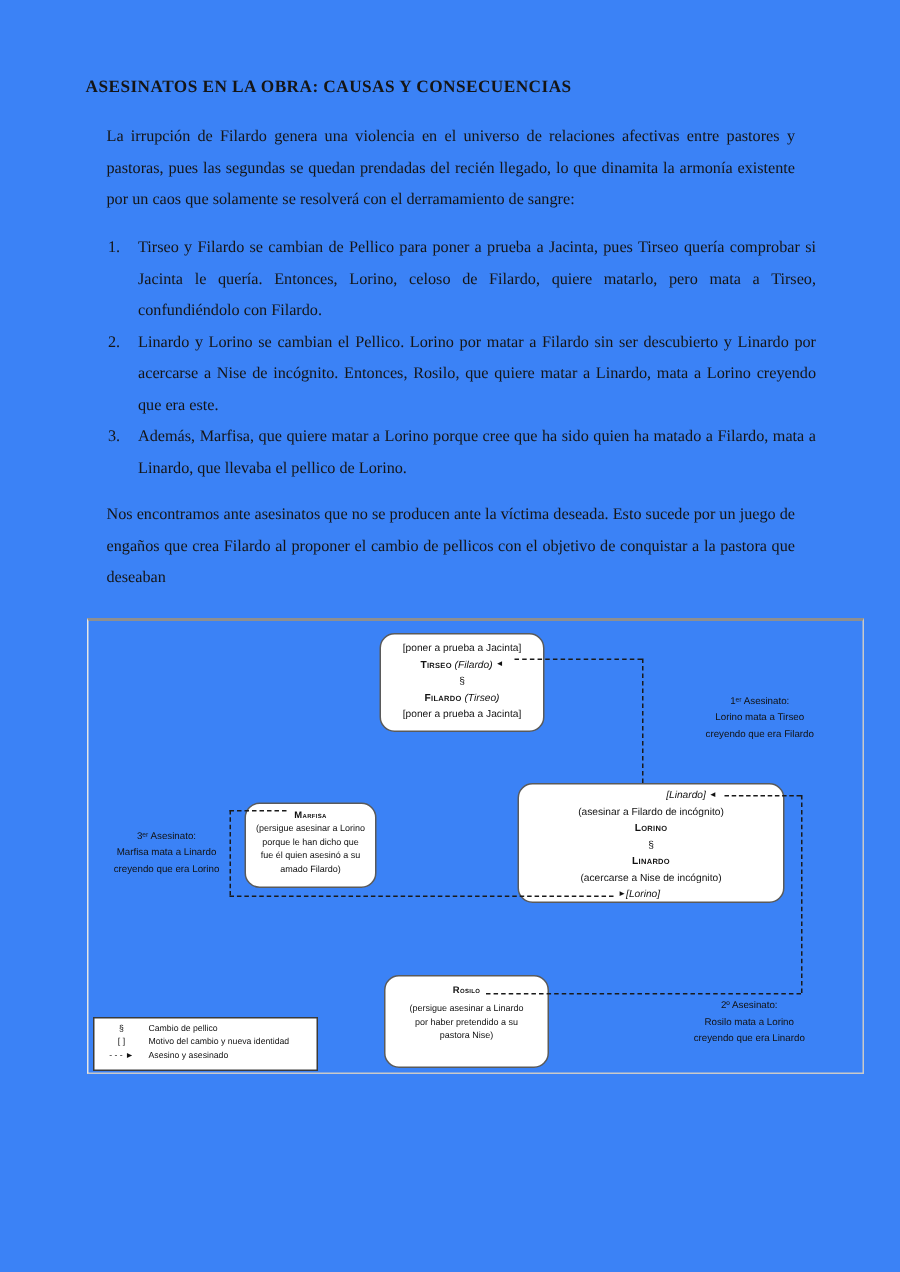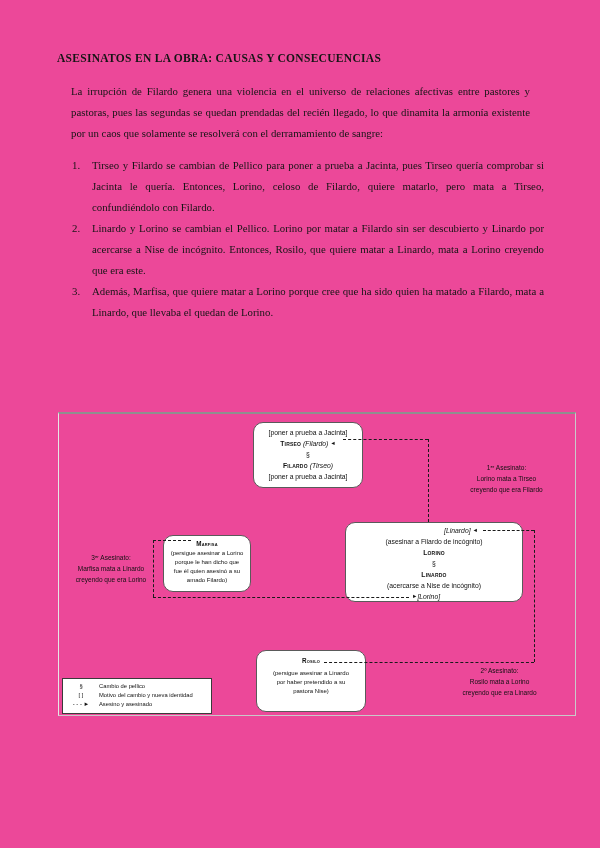--- a/index.html
+++ b/index.html
@@ -1,16 +1,16 @@
 <!DOCTYPE html>
 <html><head>
 <meta charset="utf-8">
 <style>
   html,body{margin:0;padding:0;background:#fff;}
-  .page{position:relative;width:600px;height:848px;background:#ec4899;overflow:hidden;
+  .page{position:relative;width:600px;height:848px;background:#3b82f6;overflow:hidden;
         font-family:"Liberation Serif", serif;color:#151515;}
   
   .content{position:absolute;left:57px;top:52px;width:487px;}
   .doc-title{font-size:11.5px;font-weight:bold;letter-spacing:.3px;margin:0 0 17px 0;}
   .para{font-size:10.8px;line-height:21px;text-align:justify;margin:14px;}
   .para.intro{margin-bottom:11px;}
   .para.closing{margin-top:10px;}
   .mlist{margin:0;}
   .li{position:relative;padding-left:35px;font-size:10.8px;line-height:21px;text-align:justify;}
   .li .num{position:absolute;left:15px;top:0;}
@@ -69,24 +69,25 @@
       <div class="li">
         <span class="num">1.</span>
         <span>Tirseo y Filardo se cambian de Pellico para poner a prueba a Jacinta, pues Tirseo quería comprobar si Jacinta le quería. Entonces, Lorino, celoso de Filardo, quiere matarlo, pero mata a Tirseo, confundiéndolo con Filardo.</span>
       </div>
       <div class="li">
         <span class="num">2.</span>
         <span>Linardo y Lorino se cambian el Pellico. Lorino por matar a Filardo sin ser descubierto y Linardo por acercarse a Nise de incógnito. Entonces, Rosilo, que quiere matar a Linardo, mata a Lorino creyendo que era este.</span>
       </div>
       <div class="li">
         <span class="num">3.</span>
-        <span>Además, Marfisa, que quiere matar a Lorino porque cree que ha sido quien ha matado a Filardo, mata a Linardo, que llevaba el quedan de Lorino.</span>
+        <span>Además, Marfisa, que quiere matar a Lorino porque cree que ha sido quien ha matado a Filardo, mata a Linardo, que llevaba el pellico de Lorino.</span>
       </div>
     </div>
 
+    <p class="para closing">Nos encontramos ante asesinatos que no se producen ante la víctima deseada. Esto sucede por un juego de engaños que crea Filardo al proponer el cambio de pellicos con el objetivo de conquistar a la pastora que deseaban</p>
   </div>
 
   <div class="diagram">
 
     <div class="dbox box-tirseo">
       <div class="ln">[poner a prueba a Jacinta]</div>
       <div class="ln">
         <span class="sc">Tirseo</span>
         <span class="it">(Filardo)</span>
         <span class="ah">◄</span>

